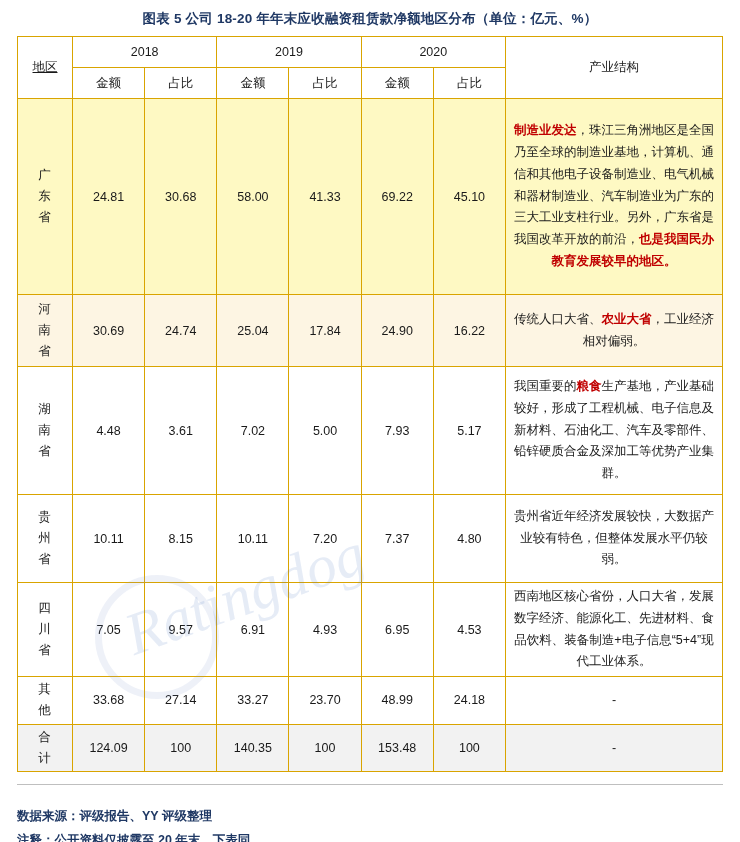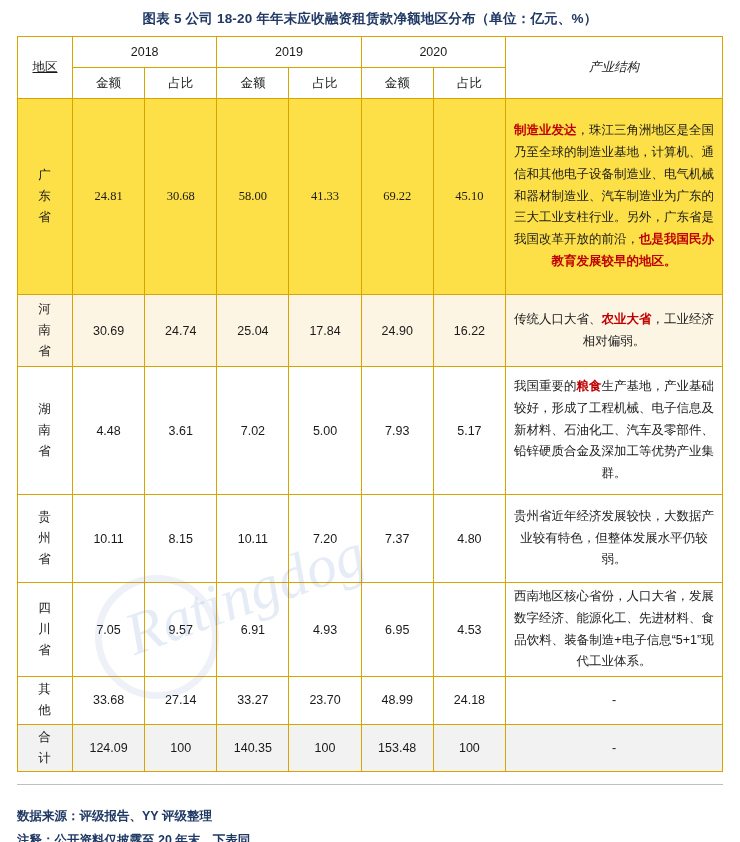--- a/index.html
+++ b/index.html
@@ -58,39 +58,38 @@
   }
   .hdr-sub {
     font-weight: bold;
     font-size: 13px;
     height: 26px;
   }
   .hdr-struct {
     font-weight: bold;
     font-size: 13.5px;
     width: 208px;
-    font-style: italic;
   }
   .region-cell {
     width: 46px;
     font-size: 13px;
     line-height: 1.7;
     letter-spacing: 1px;
   }
   .num {
     font-size: 13px;
   }
   .struct {
     text-align: left;
     font-size: 12.3px;
     line-height: 1.75;
     padding: 6px 8px;
     vertical-align: middle;
   }
-  .row-gd td { background: #fde047; font-family: Liberation Serif, serif; }
+  .row-gd td { background: #fef9c3; }
   .row-hn td { background: #fdf5e3; }
   .row-total td { background: #f2f2f2; }
   .red { color: #c00000; font-weight: bold; }
   .dash { font-size: 13px; }
   .watermark {
     position: absolute;
     left: 120px;
     top: 560px;
     font-size: 60px;
     color: rgba(80, 120, 190, 0.14);
@@ -204,21 +203,21 @@
         <tr style="height: 94px;">
           <td class="region-cell" style="white-space: pre-line;">四
 川
 省</td>
           <td class="num">7.05</td>
           <td class="num">9.57</td>
           <td class="num">6.91</td>
           <td class="num">4.93</td>
           <td class="num">6.95</td>
           <td class="num">4.53</td>
-          <td class="struct"><span>西南地区核心省份，人口大省，发展数字经济、能源化工、先进材料、食品饮料、装备制造+电子信息“5+1”现代工业体系。</span></td>
+          <td class="struct"><span>西南地区核心省份，人口大省，发展数字经济、能源化工、先进材料、食品饮料、装备制造+电子信息“5+4”现代工业体系。</span></td>
         </tr>
         <tr style="height: 46px;">
           <td class="region-cell" style="white-space: pre-line;">其
 他</td>
           <td class="num">33.68</td>
           <td class="num">27.14</td>
           <td class="num">33.27</td>
           <td class="num">23.70</td>
           <td class="num">48.99</td>
           <td class="num">24.18</td>

